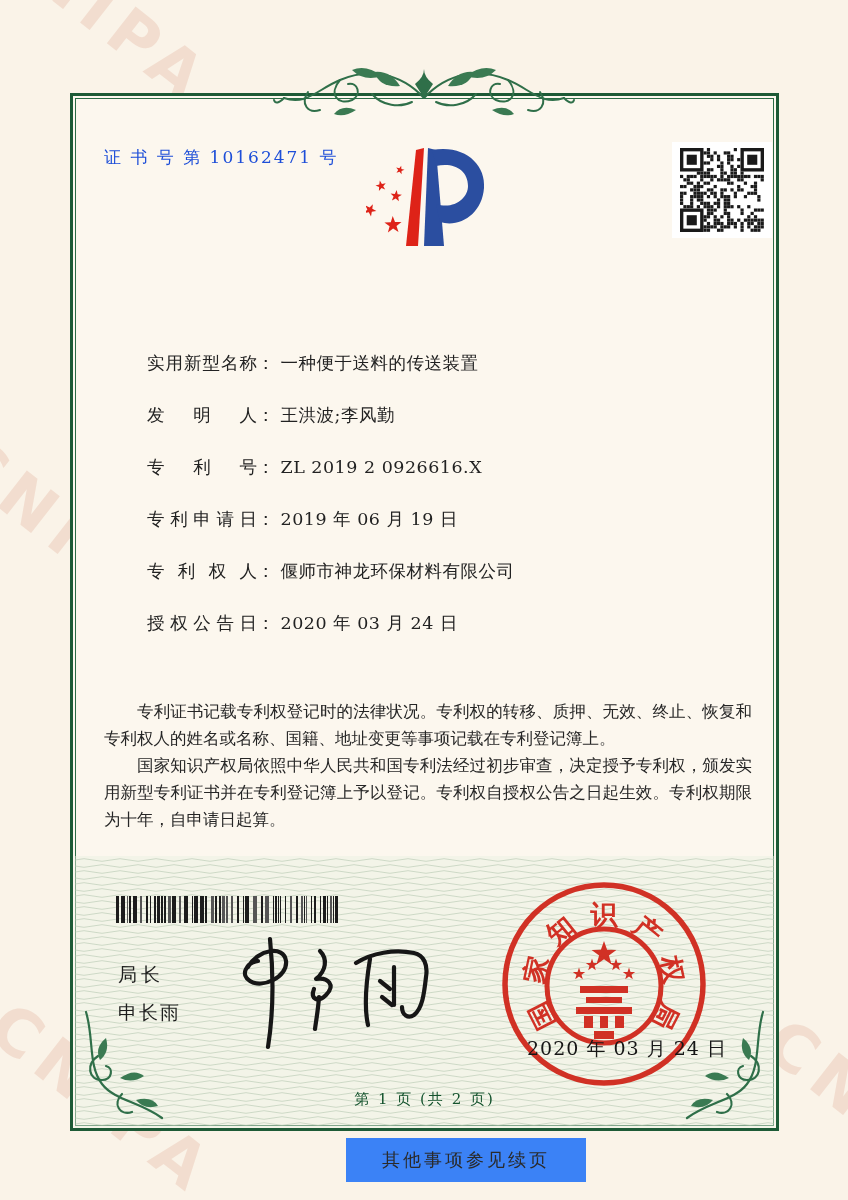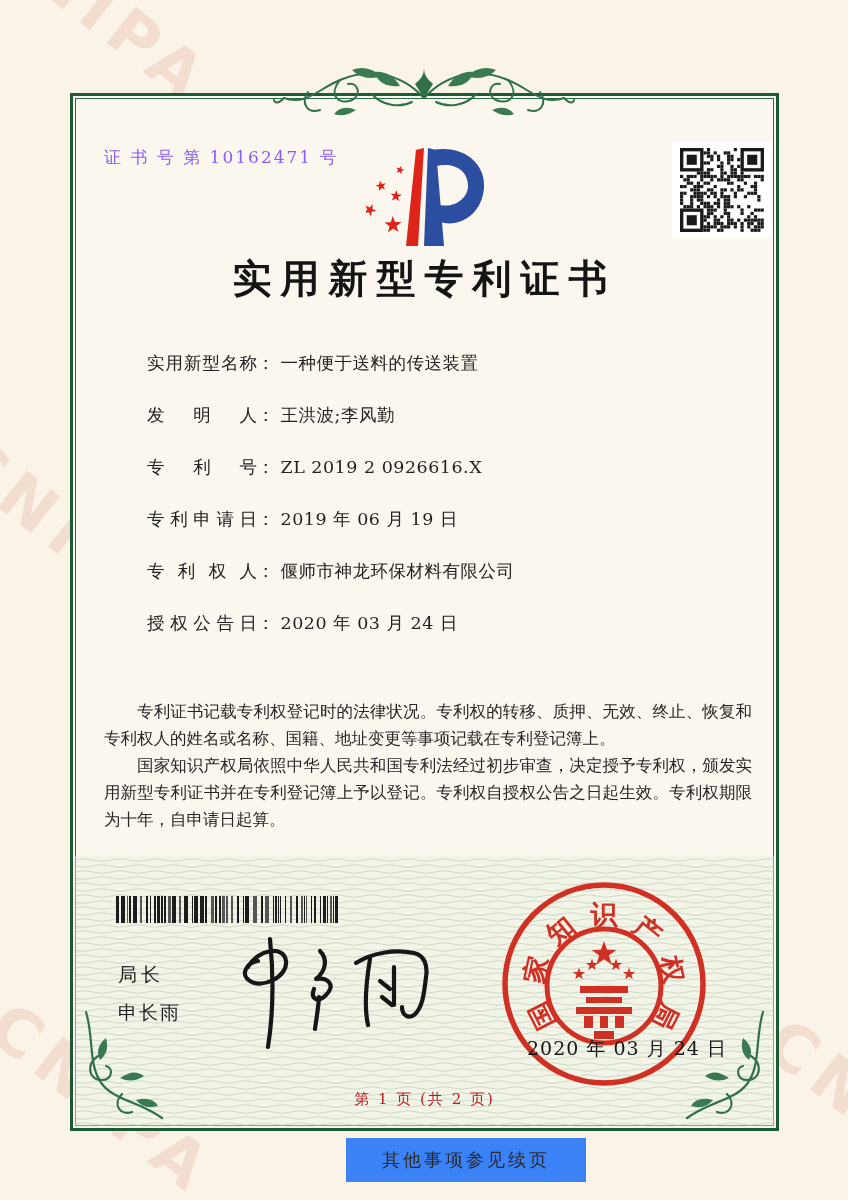--- a/index.html
+++ b/index.html
@@ -25,21 +25,21 @@
     position:absolute;left:70px;top:93px;width:709px;height:1038px;
     box-sizing:border-box;border:3px solid #1d5a36;background:#fcf7ee;
   }
   .frame-inner{
     position:absolute;inset:2px;border:1px solid #2a6b45;
   }
   .orn{position:absolute;}
   
   .cert-no{
     position:absolute;left:104px;top:146px;
-    font-size:17px;letter-spacing:2px;color:#8b5cf6;
+    font-size:17px;letter-spacing:2px;color:#1d4ed8;
   }
   .logo{position:absolute;left:366px;top:140px;}
   .qr-pad{
     position:absolute;left:672px;top:142px;width:100px;height:96px;
     background:#ffffff;display:flex;align-items:center;justify-content:center;
   }
   .doc-title{
     position:absolute;left:70px;top:252px;width:709px;
     text-align:center;font-size:39px;font-weight:bold;
     letter-spacing:9px;color:#141414;
@@ -64,21 +64,21 @@
   .sig-title{position:absolute;left:118px;top:962px;font-size:19px;letter-spacing:4px;color:#1d1d1d;}
   .sig-name{position:absolute;left:118px;top:1000px;font-size:19px;letter-spacing:2px;color:#1d1d1d;}
   .sig-hand{position:absolute;left:218px;top:933px;}
   .seal{position:absolute;left:494px;top:876px;opacity:.95;}
   .seal-date{
     position:absolute;left:527px;top:1036px;width:185px;
     font-size:19px;color:#161616;letter-spacing:1px;white-space:nowrap;
   }
   .page-info{
     position:absolute;left:70px;top:1090px;width:709px;text-align:center;
-    font-size:15px;letter-spacing:2px;color:#b91c1c;
+    font-size:15px;letter-spacing:2px;color:#14532d;
   }
   .note-box{
     position:absolute;left:330px;top:1138px;width:240px;height:44px;
     background:#3b82f6;text-align:center;line-height:44px;
     font-size:18px;letter-spacing:3px;color:#2a2a2a;margin-left:16px;
   }
   .waves{position:absolute;left:75px;top:856px;}
 </style>
 </head>
 <body>
@@ -443,21 +443,20 @@
         <rect x="6.72" y="6.72" width="10.08" height="10.08" fill="#1a1a1a"></rect>
         <rect x="60.48" y="0" width="23.52" height="23.52" fill="#1a1a1a"></rect>
         <rect x="63.839999999999996" y="3.36" width="16.8" height="16.8" fill="#fff"></rect>
         <rect x="67.2" y="6.72" width="10.08" height="10.08" fill="#1a1a1a"></rect>
         <rect x="0" y="60.48" width="23.52" height="23.52" fill="#1a1a1a"></rect>
         <rect x="3.36" y="63.839999999999996" width="16.8" height="16.8" fill="#fff"></rect>
         <rect x="6.72" y="67.2" width="10.08" height="10.08" fill="#1a1a1a"></rect>
       </svg>
   </div>
 
-  <div class="doc-title">实用新型专利证书</div>
 
   <div class="fields">
     <div class="field-row">
       <span class="flabel">实用新型名称</span><span class="colon">：</span><span class="fvalue">一种便于送料的传送装置</span>
     </div>
     <div class="field-row">
       <span class="flabel">发明人</span><span class="colon">：</span><span class="fvalue">王洪波;李风勤</span>
     </div>
     <div class="field-row">
       <span class="flabel">专利号</span><span class="colon">：</span><span class="fvalue">ZL 2019 2 0926616.X</span>

